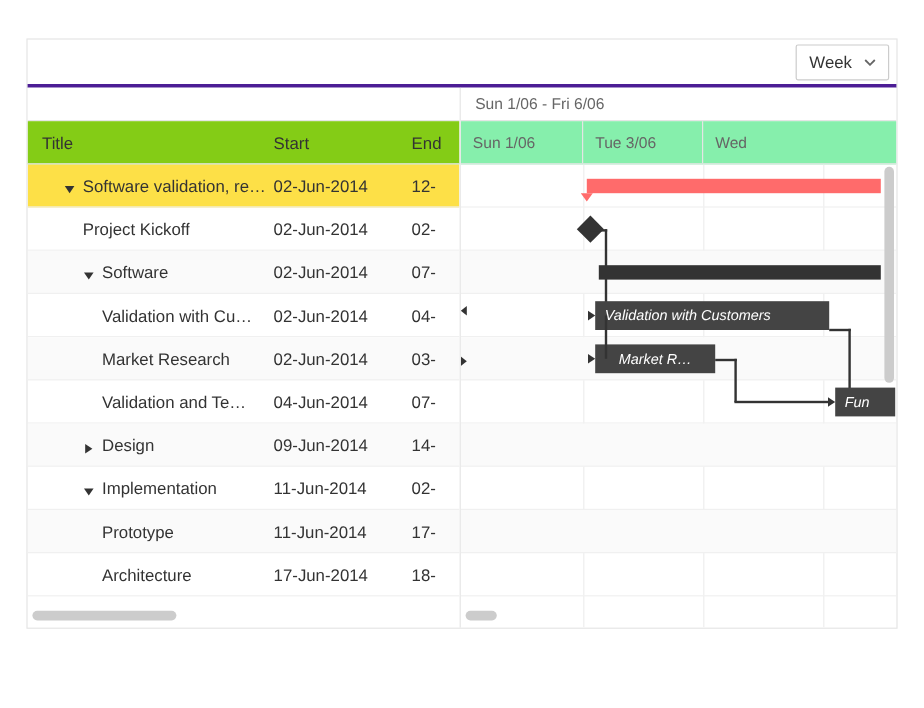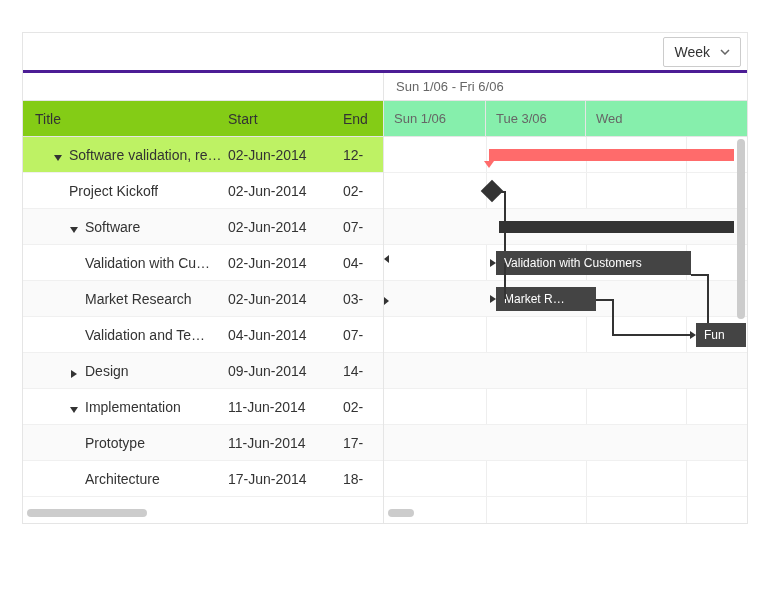--- a/index.html
+++ b/index.html
@@ -128,21 +128,21 @@
     position: relative;
   }
   .row {
     display: flex;
     height: 36px;
     align-items: center;
     border-bottom: 1px solid #f0f0f0;
     font-size: 14px;
   }
   .row.alt { background: #fafafa; }
-  .row.highlight { background: #bef264; }
+  .row.highlight { background: #fde047; }
   .row .col-title {
     width: 205px;
     padding-left: 12px;
     display: flex;
     align-items: center;
     white-space: nowrap;
     overflow: hidden;
     text-overflow: ellipsis;
   }
   .row .col-title .label {
@@ -167,20 +167,21 @@
   }
   .indent1 { padding-left: 30px !important; }
   .indent2 { padding-left: 46px !important; }
   .indent3 { padding-left: 62px !important; }
 
   
   .tl-body {
     position: relative;
     flex: 1;
     overflow: hidden;
+    font-style: italic;
   }
   .tl-row {
     height: 36px;
     border-bottom: 1px solid #f0f0f0;
     position: relative;
   }
   .tl-row.alt { background: #fafafa; }
   .tl-grid {
     position: absolute;
     top:0; bottom:0;
@@ -194,21 +195,21 @@
     height: 14px;
     border-radius: 0;
   }
   .bar-summary-red { background: #ff6b6b; height: 12px; top: 12px; }
   .bar-summary-dark { background: #333; height: 12px; top: 12px; }
   .bar-task {
     background: #444; color: #fff; height: 24px; top: 6px;
     font-size: 12px; display:flex; align-items:center; padding: 0 8px;
     overflow: hidden; white-space: nowrap;
   }
-  .bar-task.long-text { text-overflow: ellipsis; }
+  .bar-task.long-text { text-overflow: ellipsis; justify-content: center; }
   .milestone {
     position:absolute; width:16px; height:16px; top:10px;
     transform: rotate(45deg); background:#333;
   }
   .summary-tick {
     position:absolute; width:0; height:0;
     border-left:5px solid transparent;
     border-right:5px solid transparent;
     border-top:7px solid #ff6b6b;
   }

